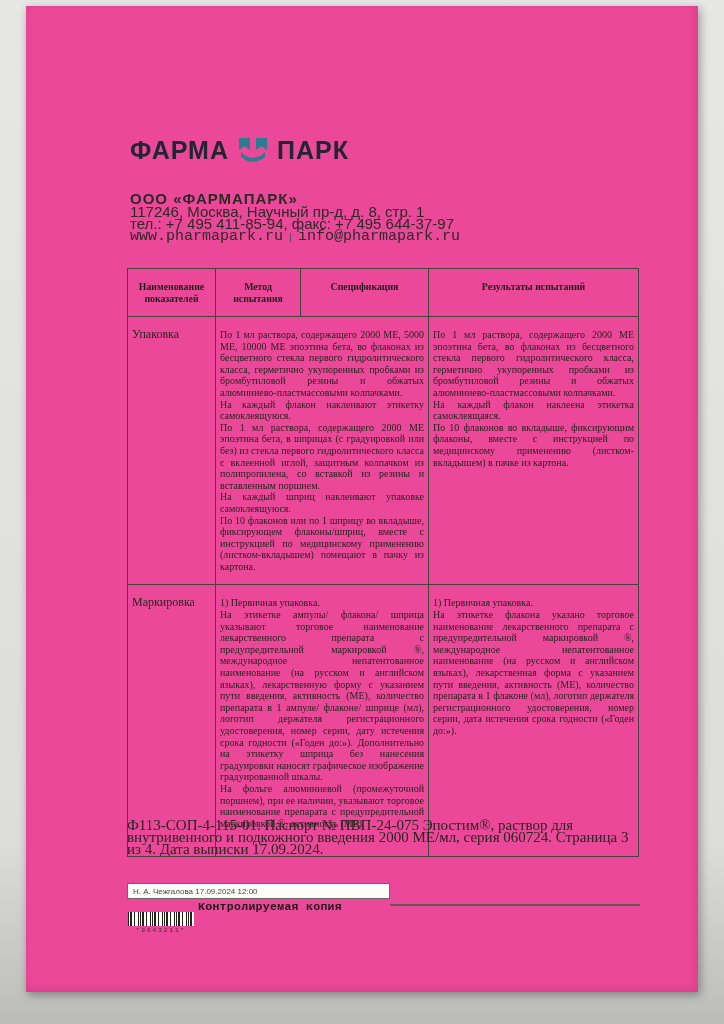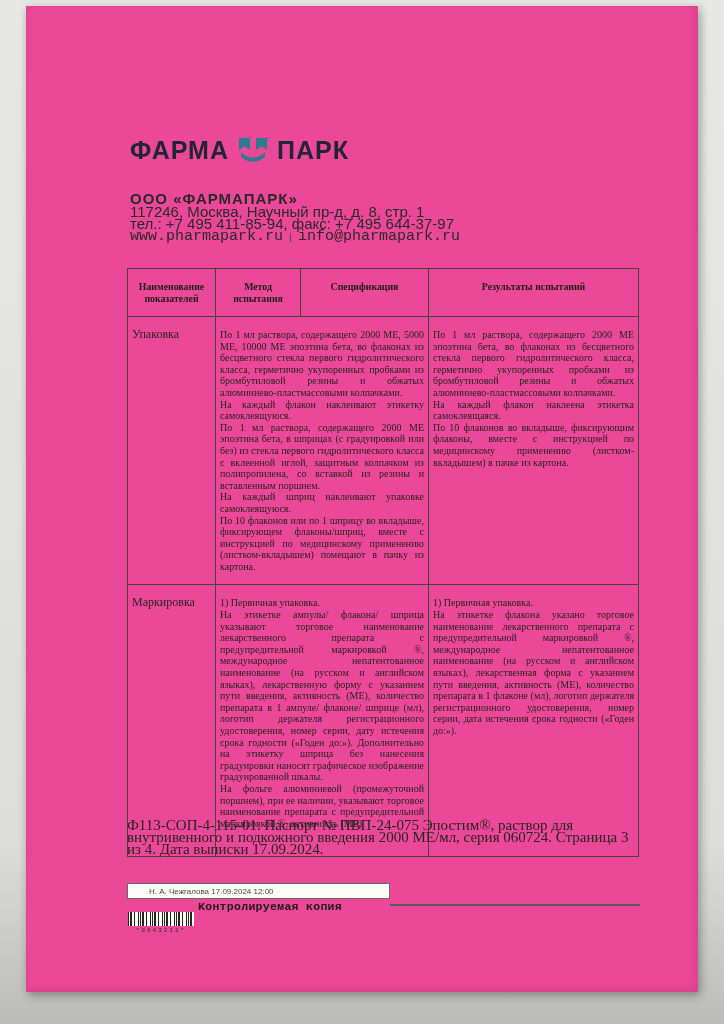--- a/index.html
+++ b/index.html
@@ -44,21 +44,21 @@
   .cell-name { font-size:12px; }
   .cell-text p { margin:0; text-align:justify; }
   
   .footer-note {
     position:absolute; left:101px; top:813px; width:513px;
     font-size:15px; line-height:12.2px; color:#26251f; text-align:left;
   }
   
   .stamp-box {
     position:absolute; left:101px; top:877px; width:263px; height:16px;
-    border:1px solid #6b6a62; display:flex; align-items:center; padding-left:21px;
+    border:1px solid #6b6a62; display:flex; align-items:center; padding-left:5px;
     font-family:"Liberation Sans", sans-serif; font-size:8px; color:#4a4940;
     background:#fbfbf8;
   }
   .controlled-copy {
     position:absolute; left:172px; top:894px;
     font-family:Liberation Mono, monospace; font-weight:700; font-size:11.5px;
     color:#1c1b16; letter-spacing:0.3px;
   }
   .stamp-line { position:absolute; left:364px; top:898px; width:250px; border-top:2px solid #5d5c54; }
   .barcode { position:absolute; left:102px; top:906px; width:66px; }

